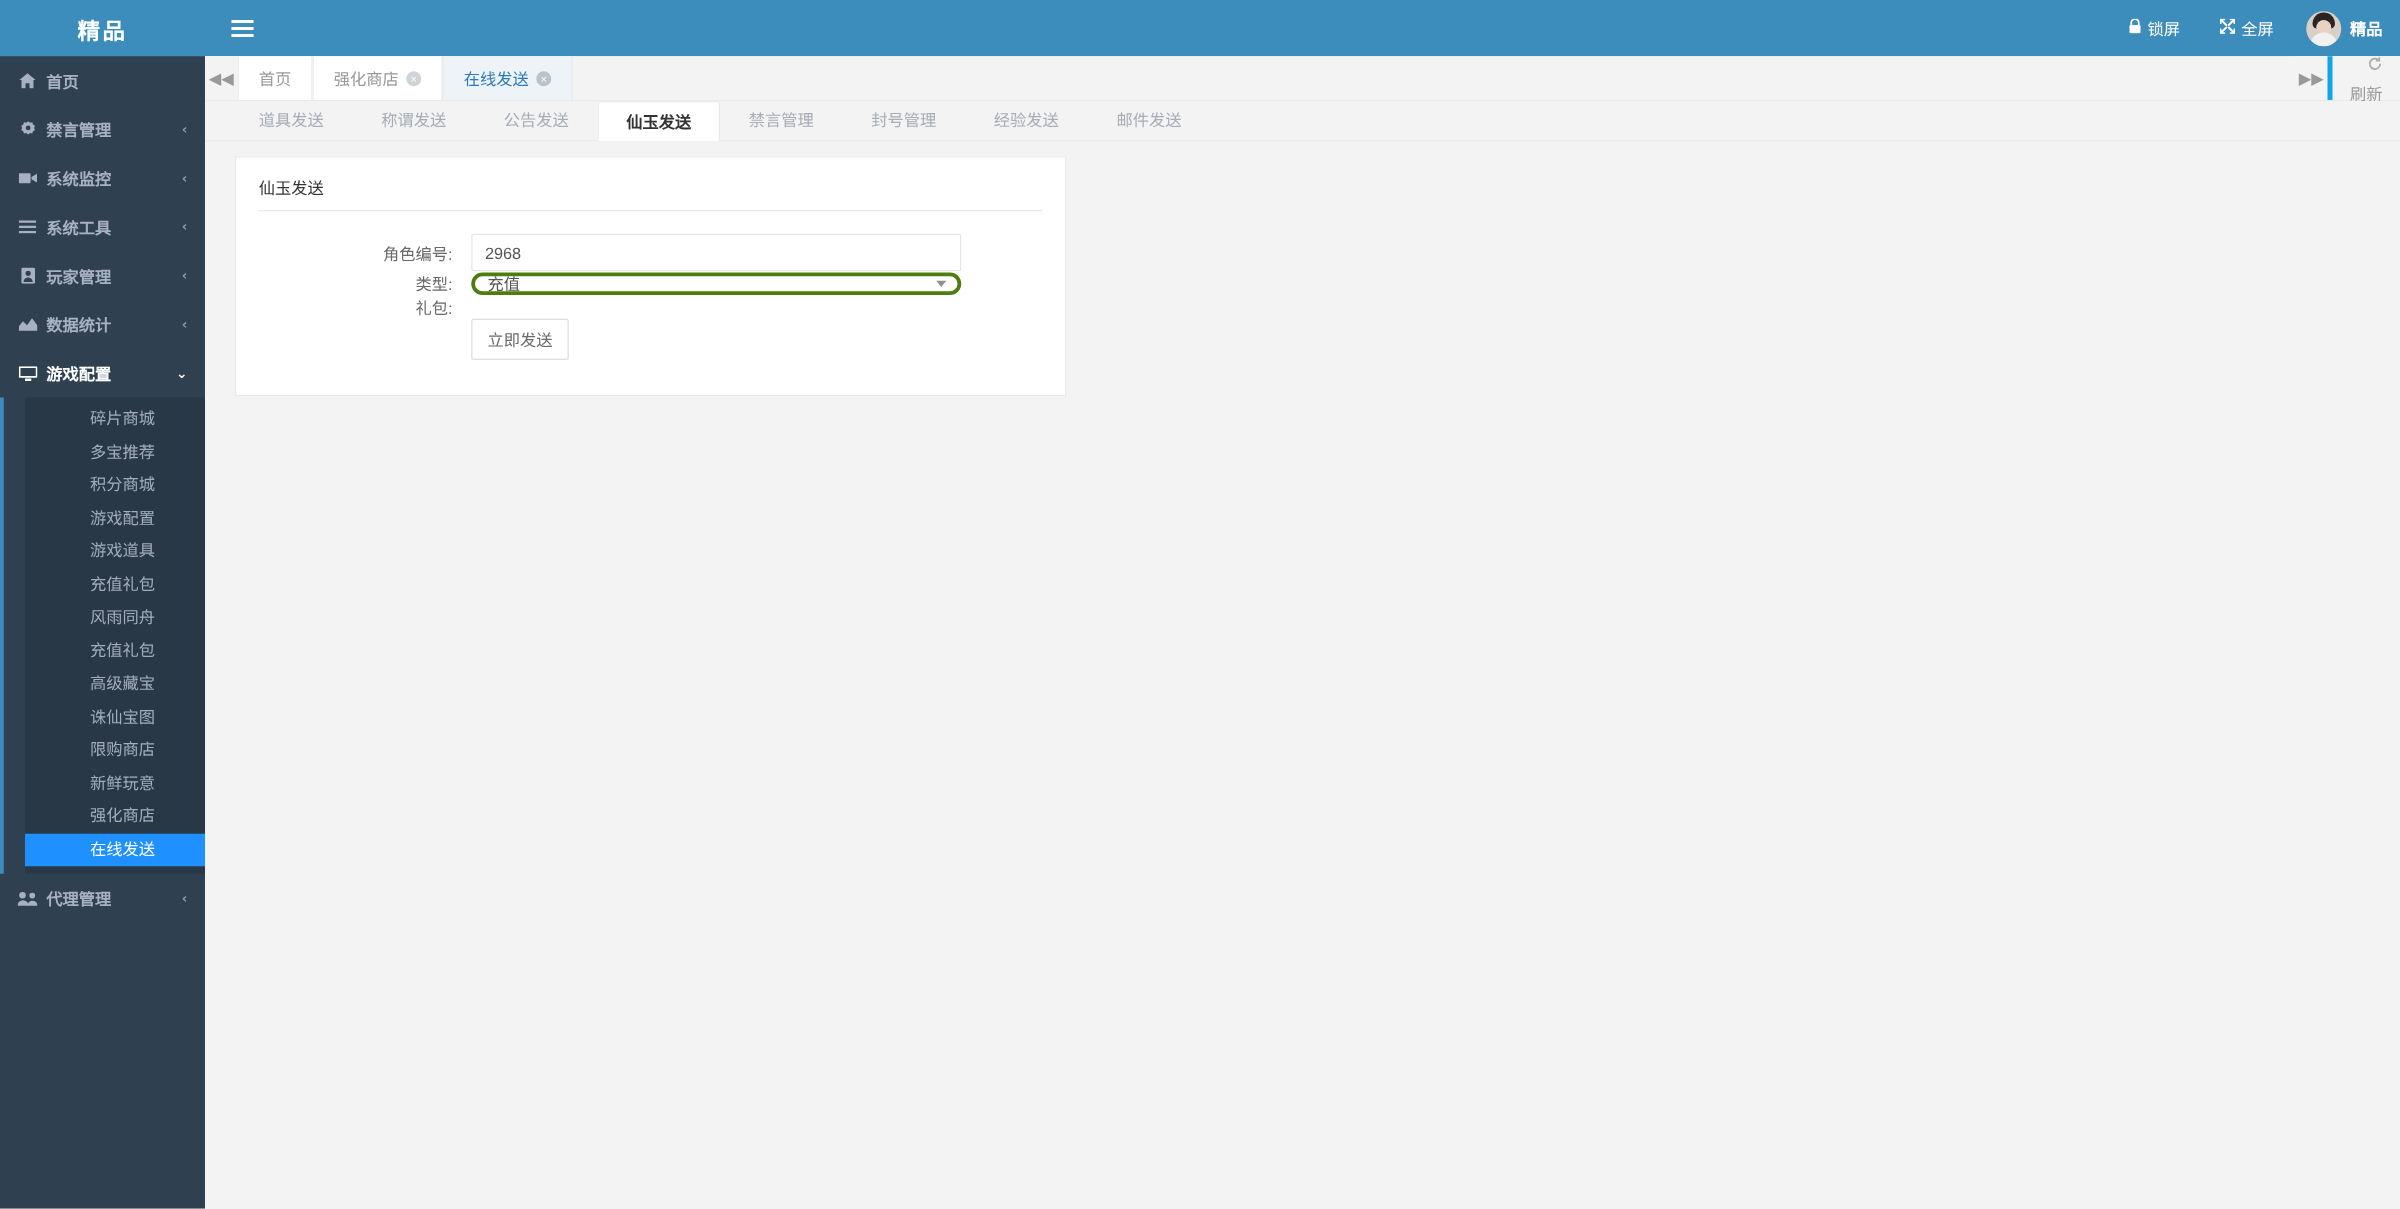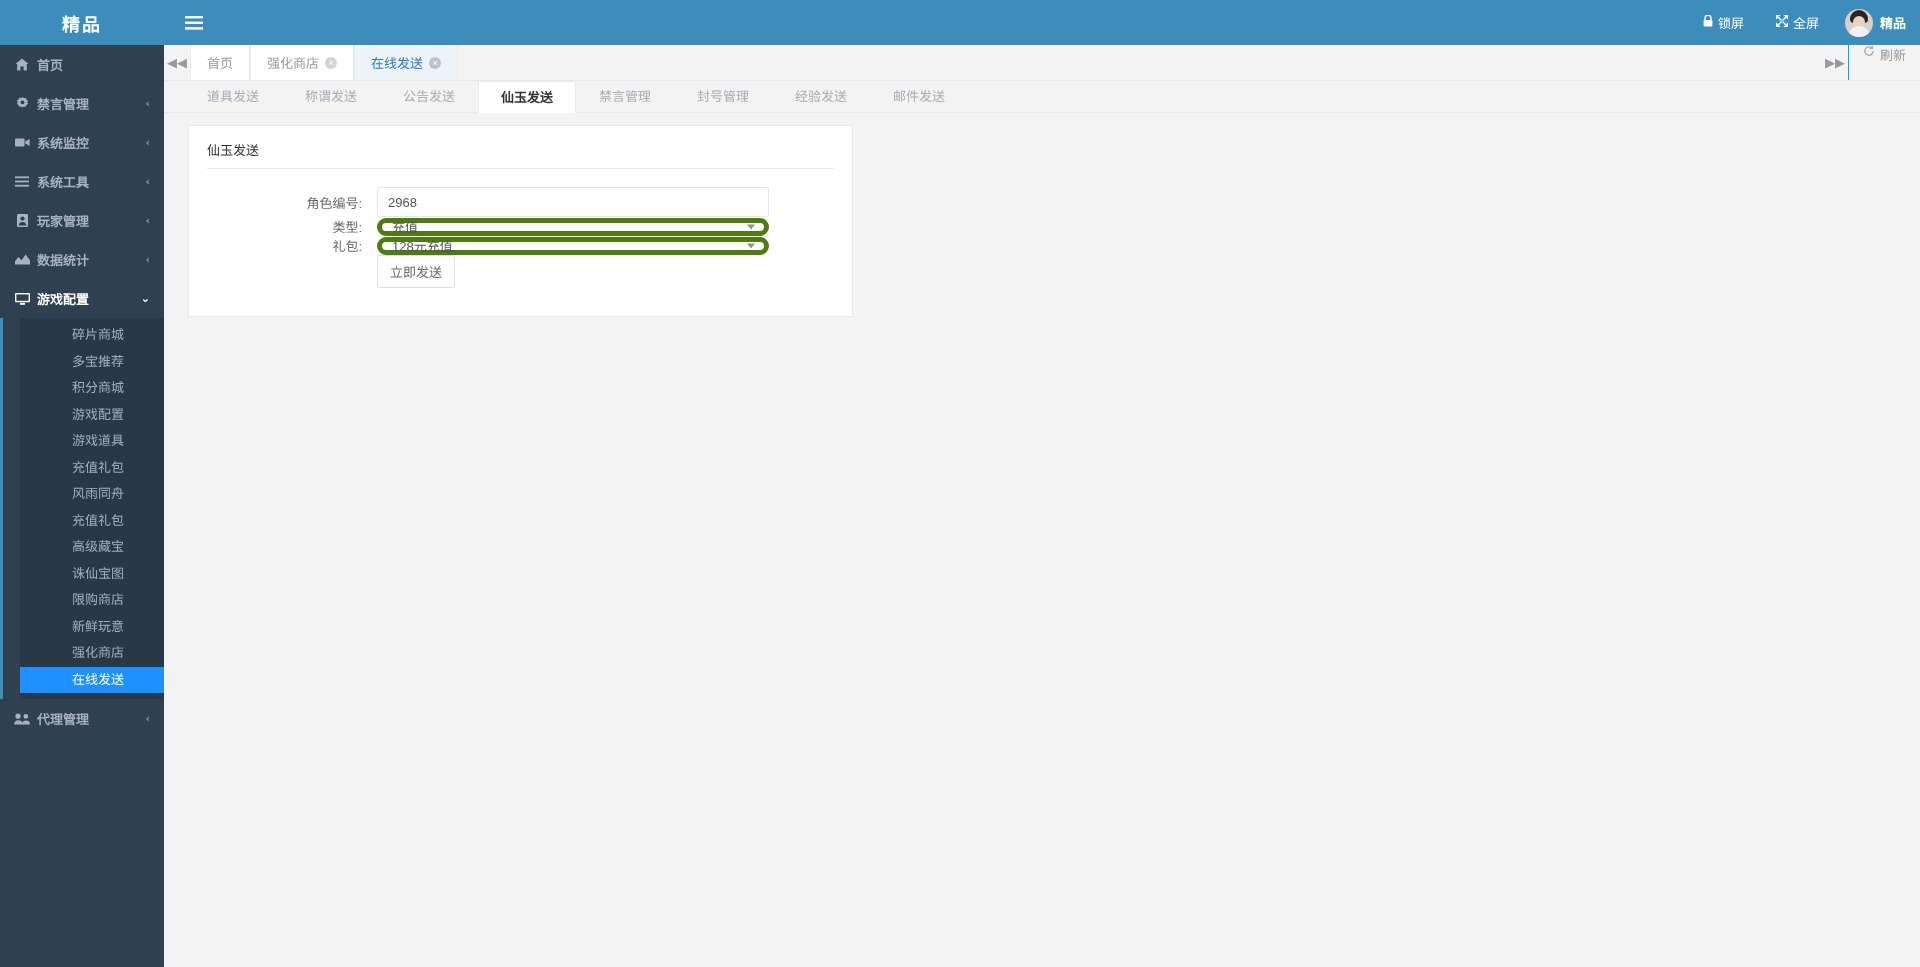--- a/index.html
+++ b/index.html
@@ -113,23 +113,23 @@
   .ptab:first-child { border-left:1px solid #e7eaec; }
   .ptab.active { background:#eef3f7; color:#2b7bb9; }
   .ptab .x {
     width:12px; height:12px; border-radius:50%; background:#cfd4d8;
     color:#fff; font-size:9px; line-height:12px; text-align:center;
     display:inline-block; cursor:pointer;
   }
   .ptab.active .x { background:#b8c4cc; }
   .tabstrip-right { display:flex; align-items:stretch; }
   .refresh-btn {
-    display:flex; align-items:flex-start; gap:5px; padding:0 14px;
+    display:flex; align-items:flex-end; gap:5px; padding:0 14px;
     font-size:13px; color:#999; cursor:pointer;
-    border-left:1px solid #0ea5e9; background:#f3f3f4;
+    border-left:4px solid #0ea5e9; background:#f3f3f4;flex-direction:column;
   }
 
   
   .ctab-wrap { padding:0; background:#f3f3f4;text-align:center; }
   .ctabs {
     display:flex; align-items:flex-end; height:32px;
     padding-left:20px; border-bottom:1px solid #e7eaec; background:#f3f3f4;
   }
   .ctab {
     padding:0 22px; height:32px; line-height:32px; font-size:13px;
@@ -158,21 +158,21 @@
     font-size:13px; color:#676a6c;
   }
   .form-field { width:392px; flex:0 0 392px; position:relative; }
   .form-ctl {
     width:100%; height:30px; border:1px solid #e5e6e7; background:#fff;
     border-radius:2px; padding:0 10px; font-size:13px; color:#555;
     font-family:"Liberation Sans","DejaVu Sans",sans-serif; outline:none;
     line-height:28px;
   }
   .select-ctl {
-    width:100%; height:18px; border:5px solid #4d7c0f; background:#fff;
+    width:100%; height:18px; border:3px solid #4d7c0f; background:#fff;
     border-radius:10px; padding:0 26px 0 10px; font-size:13px; color:#555;
     display:flex; align-items:center; cursor:pointer; position:relative;
   }
   .select-ctl .caret {
     position:absolute; right:9px; top:50%; transform:translateY(-50%);
     width:0; height:0; border-left:4px solid transparent;
     border-right:4px solid transparent; border-top:5px solid #8a9099;
   }
   .btn-row { display:flex; }
   .btn-row .spacer { width:170px; flex:0 0 170px; }
@@ -438,26 +438,20 @@
           <div class="form-field">
             <div class="select-ctl">
               <span>充值</span>
               <span class="caret"></span>
             </div>
           </div>
         </div>
 
         <div class="form-row">
           <div class="form-label">礼包:</div>
-          <div class="form-field">
-            <div class="select-ctl">
-              <span>128元充值</span>
-              <span class="caret"></span>
-            </div>
-          </div>
         </div>
 
         <div class="btn-row">
           <div class="spacer"></div>
           <button class="btn-send">立即发送</button>
         </div>
       </section>
     </div>
 
   </div>

